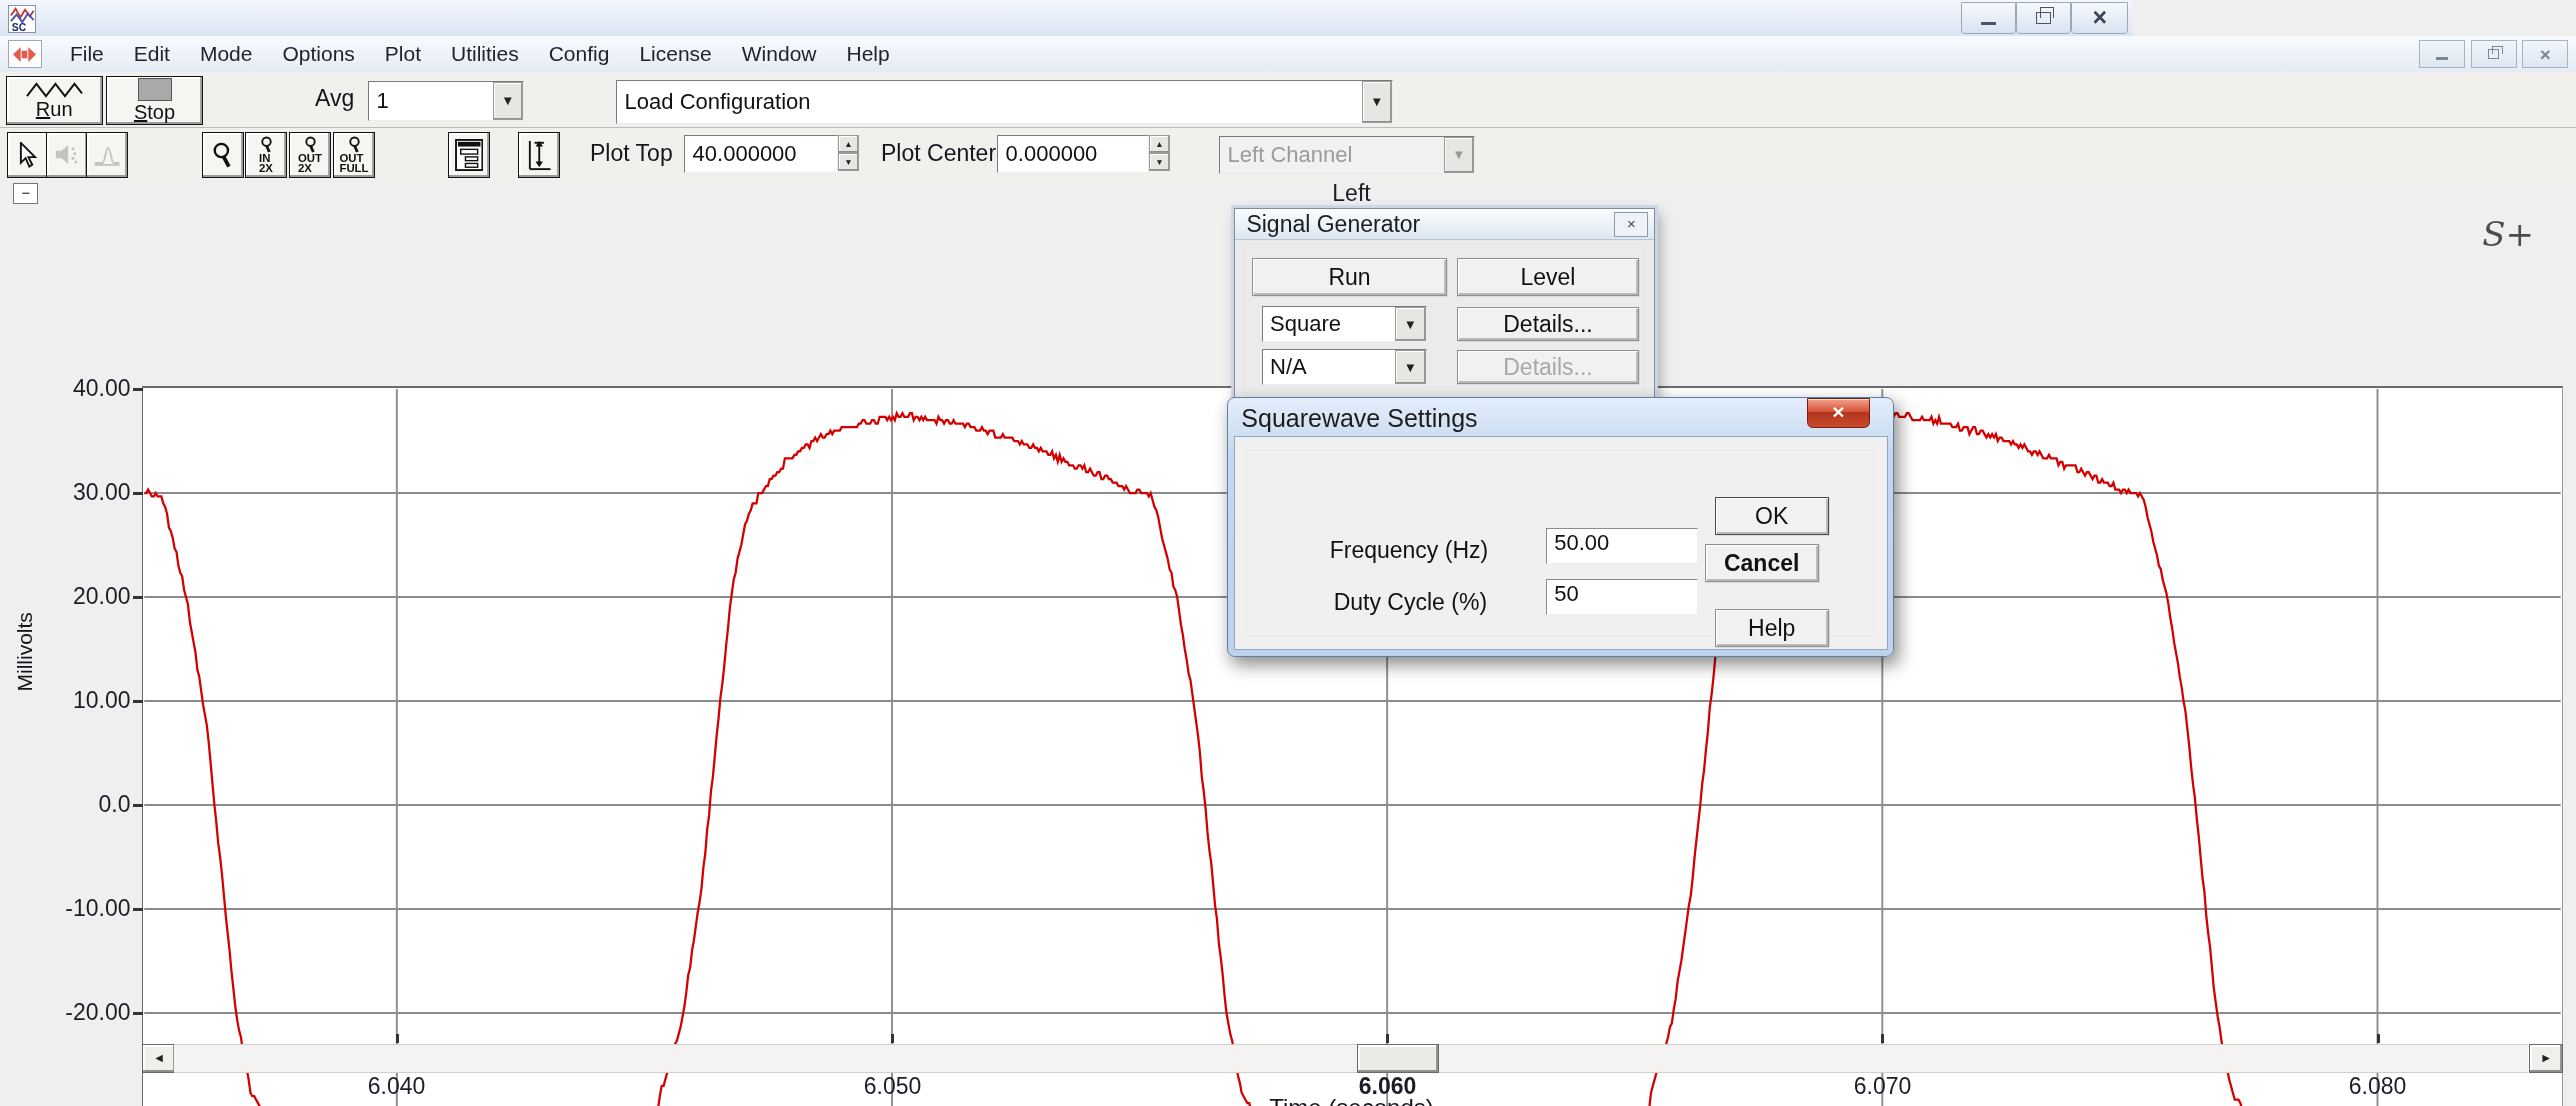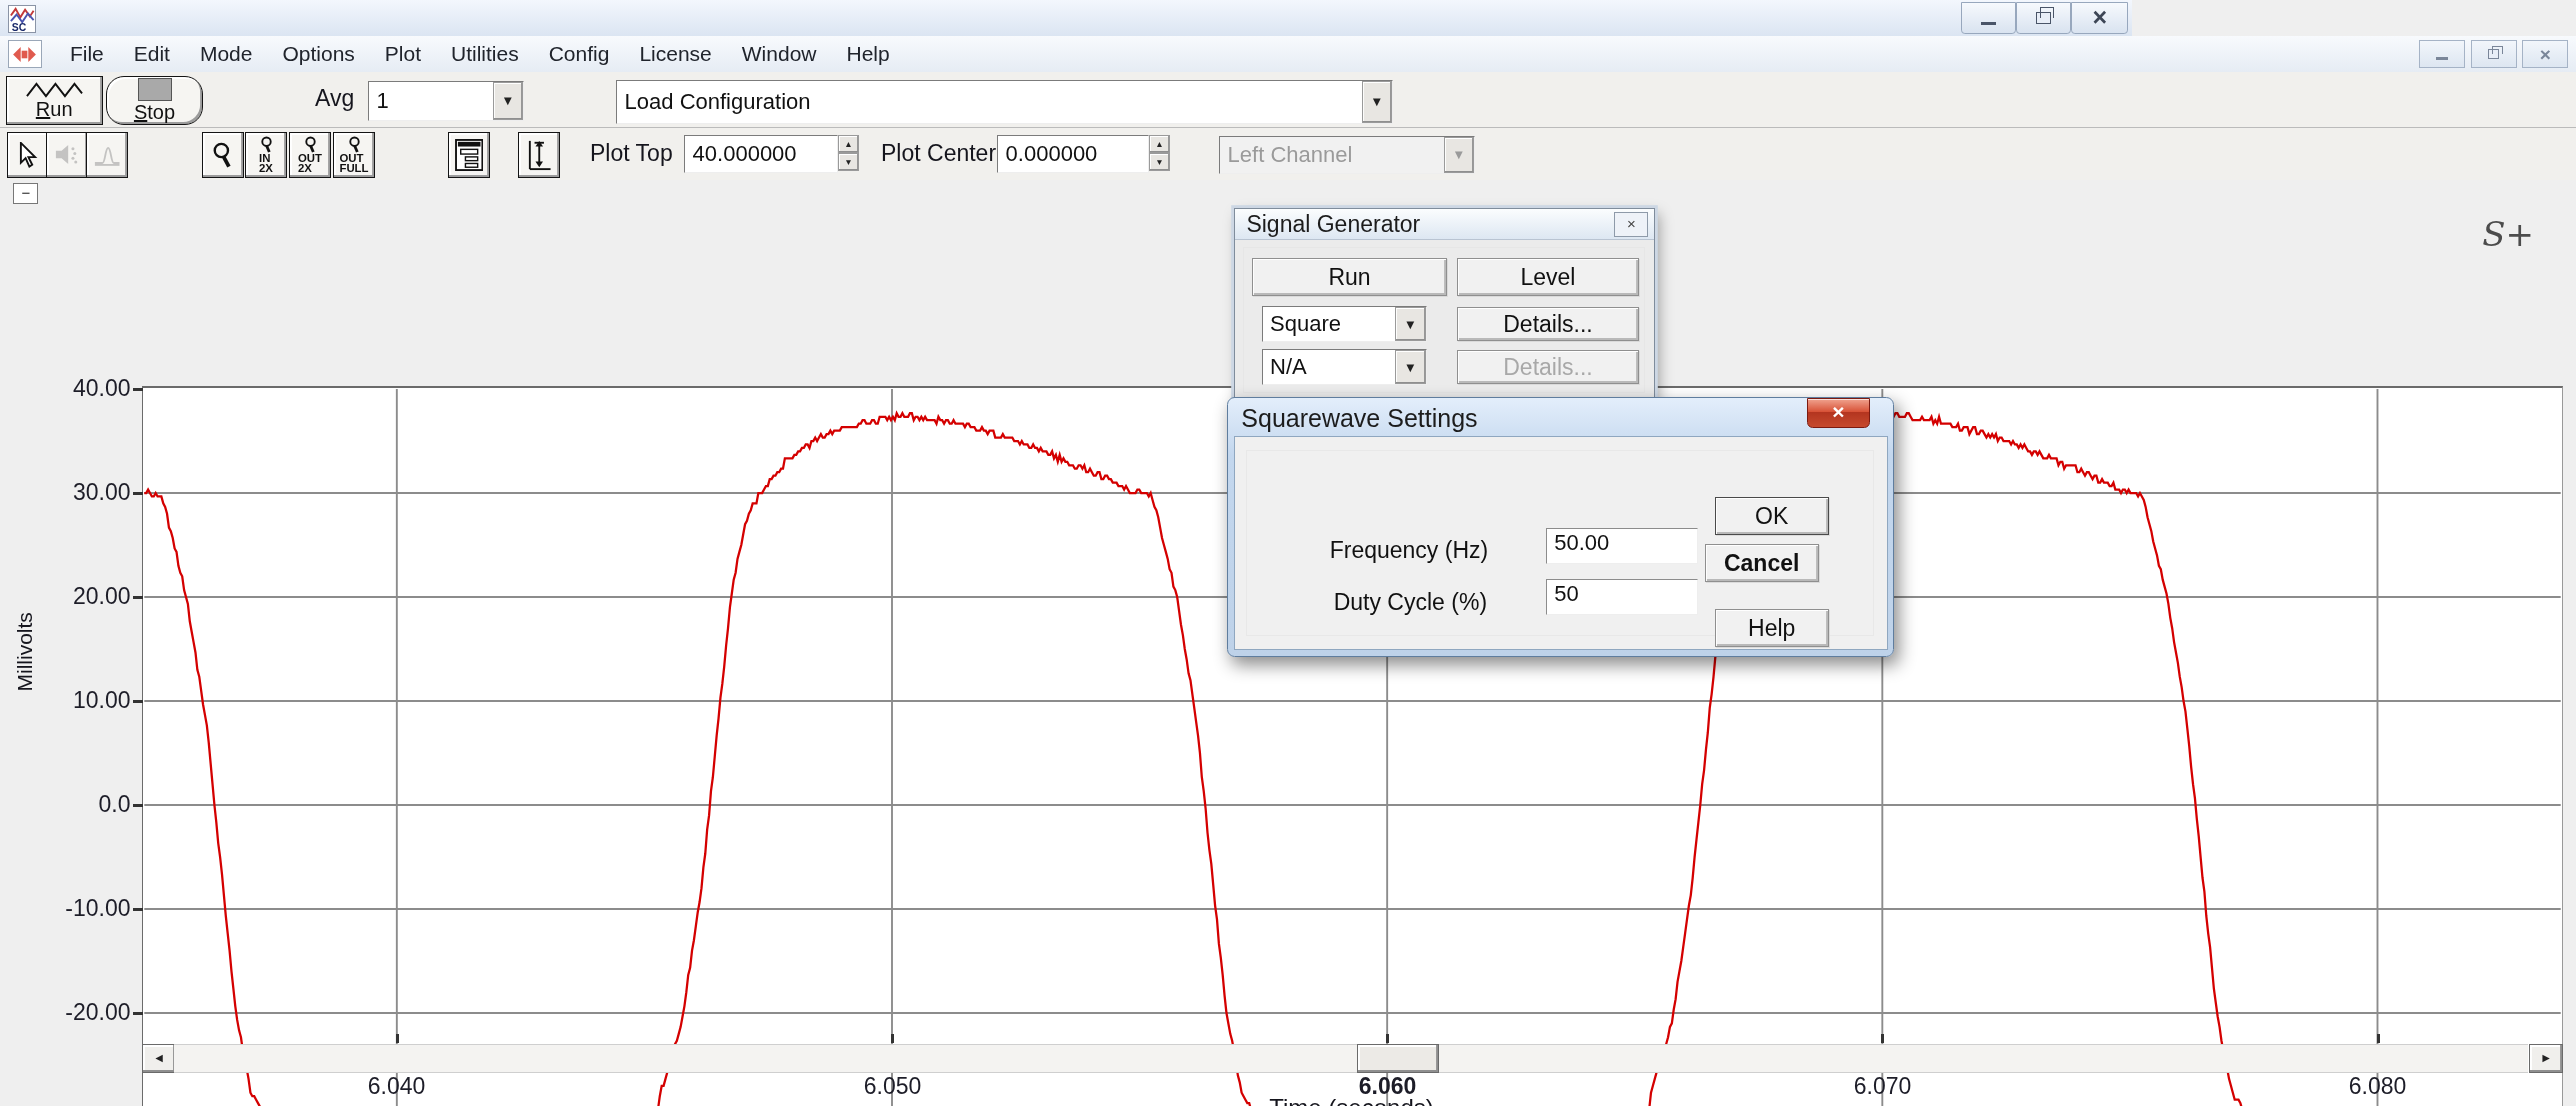--- a/index.html
+++ b/index.html
@@ -169,21 +169,21 @@
   </div>
 </div>
 
 <div id="toolbar1" class="abs">
   <div class="tbtn runstop abs" style="left:5.7px;top:3.8px;">
     <svg width="59" height="19" viewBox="0 0 62 20">
       <polyline points="2,16 12,3 22,16 32,3 42,16 52,3 60,13" fill="none" stroke="#111" stroke-width="2"></polyline>
     </svg>
     <span class="lbl">Run</span>
   </div>
-  <div class="tbtn runstop abs" style="left:106px;top:3.8px;border-radius:18px;">
+  <div class="tbtn runstop abs" style="left:106px;top:3.8px;">
     <div class="sq-icon"></div>
     <span class="lbl">Stop</span>
   </div>
   <div class="label abs" style="left:315px;top:13.3px;">Avg</div>
   <div class="field abs" style="left:368px;top:8.5px;width:154px;height:38px;">
     <span class="val">1</span>
     <span class="drop">▼</span>
   </div>
   <div class="field abs" style="left:616px;top:7.6px;width:775px;height:42px;">
     <span class="val">Load Configuration</span>
@@ -275,20 +275,21 @@
       <div>▼</div>
   </div>
   <div class="field disfield abs" style="left:1219px;top:7.6px;width:254px;height:36px;">
     <span class="val">Left Channel</span>
     <span class="drop">▼</span>
   </div>
 </div>
 
 <div id="plot-region" class="abs">
   <div id="collapse-box" class="abs">−</div>
+  <div id="plot-title" class="abs">Left</div>
   <div id="plot-frame" class="abs"></div>
   <svg id="plot-svg" class="abs" style="left:144px;top:209px;" width="2417" height="832" viewBox="0 0 2550 878">
       <line x1="0" y1="109.75" x2="2550" y2="109.75" stroke="#8c8c8c" stroke-width="2"></line>
       <line x1="0" y1="219.5" x2="2550" y2="219.5" stroke="#8c8c8c" stroke-width="2"></line>
       <line x1="0" y1="329.25" x2="2550" y2="329.25" stroke="#8c8c8c" stroke-width="2"></line>
       <line x1="0" y1="439" x2="2550" y2="439" stroke="#8c8c8c" stroke-width="2"></line>
       <line x1="0" y1="548.75" x2="2550" y2="548.75" stroke="#8c8c8c" stroke-width="2"></line>
       <line x1="0" y1="658.5" x2="2550" y2="658.5" stroke="#8c8c8c" stroke-width="2"></line>
       <line x1="0" y1="768.25" x2="2550" y2="768.25" stroke="#8c8c8c" stroke-width="2"></line>
       <line x1="266.49590163932675" y1="0" x2="266.49590163932675" y2="878" stroke="#8c8c8c" stroke-width="2"></line>

